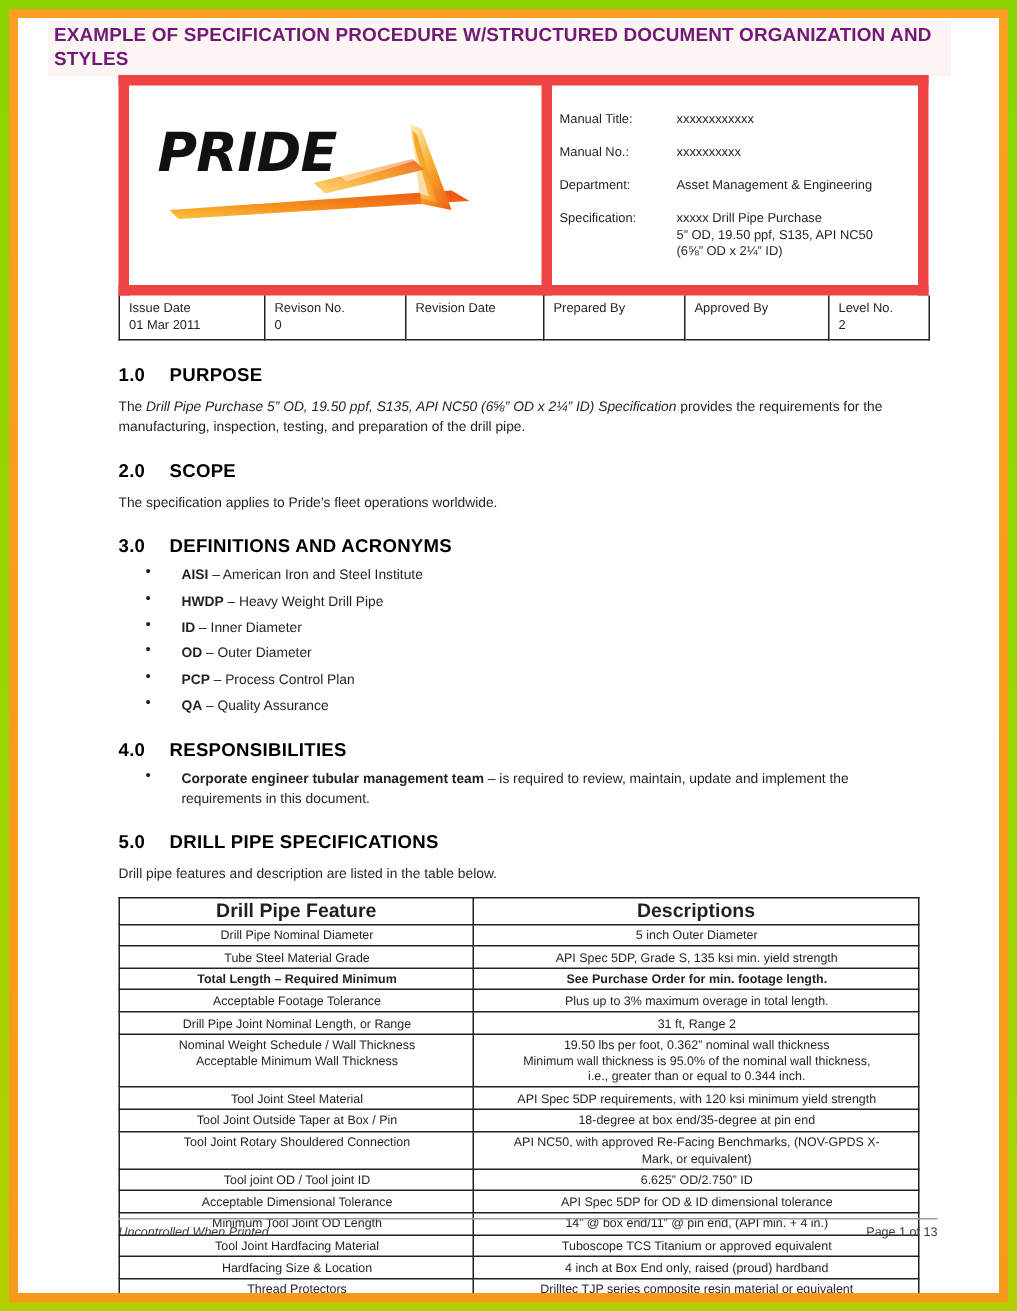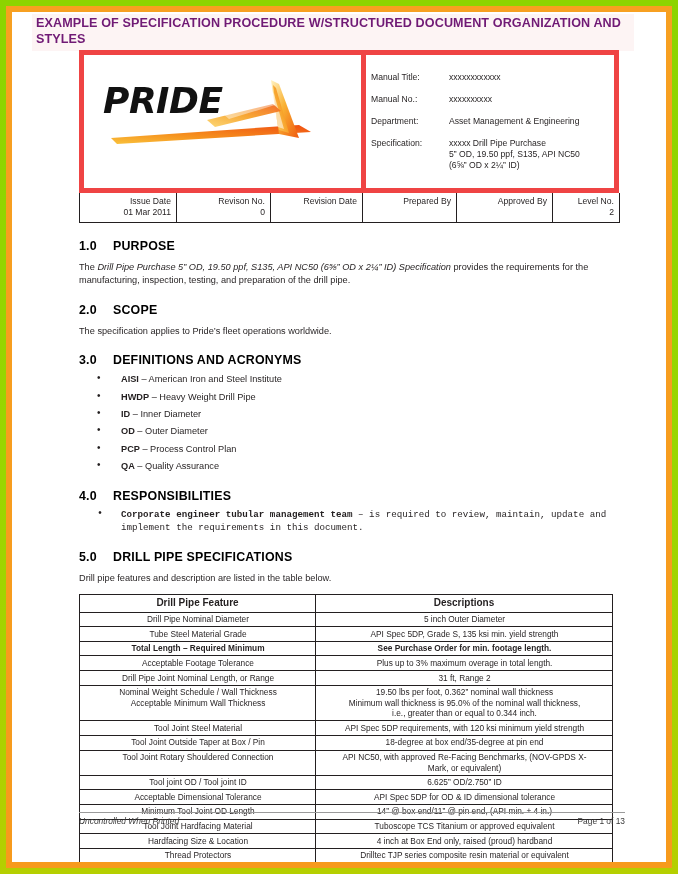--- a/index.html
+++ b/index.html
@@ -58,21 +58,21 @@
     width: 540px;
   }
 
   
   table.hdr {
     border-collapse: collapse;
     width: 540px;
     table-layout: fixed;
   }
   table.hdr td {
-    border: 5px solid #ef4444;
+    border: 7px solid #ef4444;
     vertical-align: top;
     font-size: 8.6px;
     line-height: 11.4px;
     color: #231f20;
     padding: 17px 5px;
   }
   td.logo-cell { width: 282px; height: 118px; padding: 0; }
   td.meta-cell { padding: 7px 6px 6px 8px; }
 
   .meta-row { display: flex; margin-bottom: 10.5px; font-size: 8.6px; }
@@ -86,21 +86,21 @@
   table.sig td {
     border: 1px solid #231f20;
     border-top: none;
     font-size: 8.6px;
     line-height: 11px;
     color: #231f20;
     padding: 3px 5px 4px 6px;
     vertical-align: top;
     height: 28px;
   }
-  table.sig td span { display: block; text-align: right; }
+  table.sig td span { display: block; }
 
   
   .logo-wrap {
     position: relative;
     width: 100%;
     height: 100%;
     overflow: hidden;
   }
   .logo-inner {
     position: absolute;
@@ -148,21 +148,21 @@
     margin-bottom: 4.6px;
   }
   ul.bullets li:before {
     content: "\2022";
     position: absolute;
     left: 18px;
     top: -1px;
     font-size: 10px;
   }
   ul.bullets li b { font-weight: bold; }
-  ul.bullets.wide li { margin-bottom: 2px; font-family: Liberation Mono, monospace; }
+  ul.bullets.wide li { margin-bottom: 2px; }
 
   
   table.spec {
     border-collapse: collapse;
     width: 534px;
     table-layout: fixed;
     margin-top: 9px;
   }
   table.spec th, table.spec td {
     border: 1px solid #231f20;
@@ -170,21 +170,21 @@
     line-height: 10.6px;
     color: #231f20;
     padding: 1.5px 4px 1.5px 5px;
     vertical-align: top;
     text-align: center;
     font-weight: normal;
   }
   table.spec th {
     text-align: center;
     font-weight: bold;
-    font-size: 10px;
+    font-size: 13px;
     padding: 3px 4px;
   }
   table.spec col.c1 { width: 236px; }
   table.spec td.b, table.spec td.b * { font-weight: bold; }
   table.spec td span { display: block; }
 
   
   #footer {
     position: absolute;
     left: 67px;

